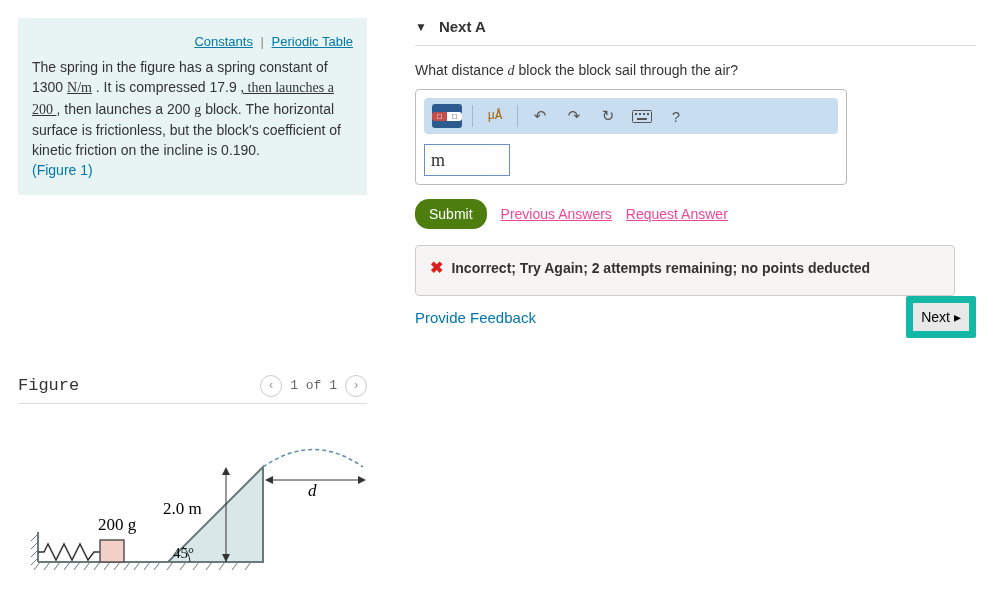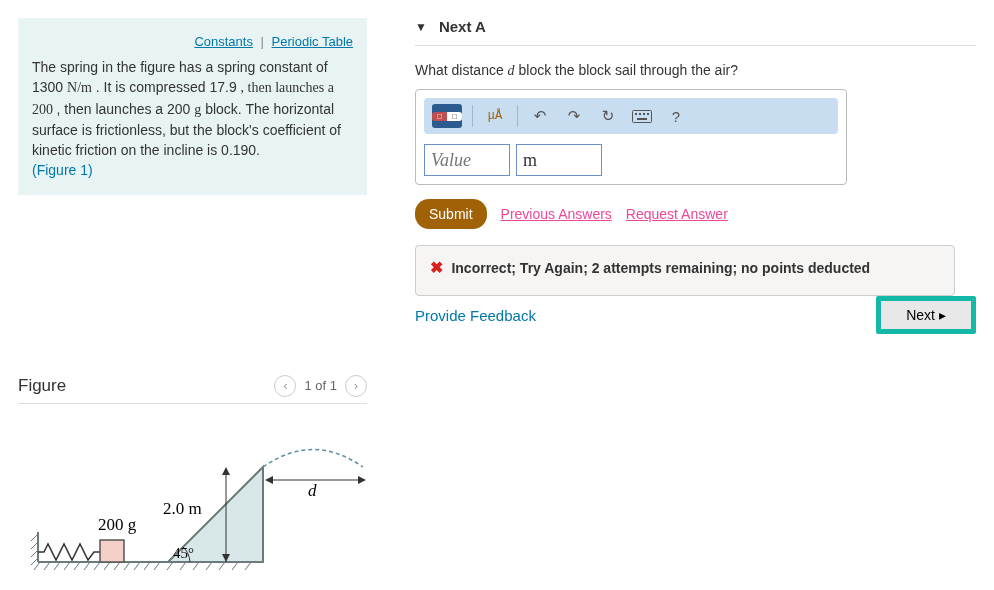--- a/index.html
+++ b/index.html
@@ -5,24 +5,24 @@
 * { margin: 0; padding: 0; box-sizing: border-box; }
 body { font-family: Arial, Helvetica, sans-serif; font-size: 14px; color: #333; background: #fff; width: 994px; height: 590px; position: relative; }
 .container { display: flex; width: 100%; height: 100%; }
 .left-col { width: 385px; padding: 18px; }
 .right-col { flex: 1; padding: 18px 18px 18px 30px; }
 .problem-box { background: #e8f4f4; padding: 16px 14px 14px 14px; }
 .top-links { text-align: right; font-size: 13px; margin-bottom: 8px; }
 .top-links a { color: #0077aa; text-decoration: underline; }
 .top-links .sep { color: #888; margin: 0 4px; }
 .problem-text { font-size: 14px; line-height: 1.45; color: #333; }
-.problem-text .unit { font-family: 'Times New Roman', serif; }
+.problem-text .unit { font-family: 'Times New Roman', serif; text-decoration: underline; }
 .fig-link { color: #0077aa; }
 .figure-section { margin-top: 180px; }
-.figure-header { display: flex; justify-content: space-between; align-items: center; border-bottom: 1px solid #ddd; padding-bottom: 6px; margin-bottom: 8px; }
+.figure-header { display: flex; justify-content: space-between; align-items: center; border-bottom: 1px solid #ddd; padding-bottom: 6px; margin-bottom: 8px; font-family: Liberation Mono, monospace; }
 .figure-title { font-size: 17px; color: #333; }
 .pager { display: flex; align-items: center; gap: 8px; font-size: 13px; color: #666; }
 .pager-btn { width: 22px; height: 22px; border: 1px solid #ccc; border-radius: 50%; display: flex; align-items: center; justify-content: center; color: #999; font-size: 12px; cursor: pointer; background: #fff; }
 .figure-svg { display: block; margin: 8px 0 0 10px; }
 .part-header { display: flex; align-items: center; gap: 12px; border-bottom: 1px solid #ddd; padding-bottom: 10px; margin-bottom: 16px; }
 .part-header .tri { font-size: 12px; color: #333; }
 .part-header .lbl { font-weight: bold; font-size: 15px; }
 .question { font-size: 14px; margin-bottom: 10px; }
 .question .ital { font-family: 'Times New Roman', serif; font-style: italic; }
 .instruct { font-weight: bold; font-size: 14px; margin-bottom: 14px; }
@@ -33,29 +33,29 @@
 .tb-template span { width: 50%; display: flex; align-items: center; justify-content: center; }
 .tb-template .l { background: #c05050; color: #fff; font-size: 8px; border-radius: 3px 0 0 3px; }
 .tb-template .r { background: #fff; color: #333; font-size: 8px; border-radius: 0 3px 3px 0; }
 .mu-a { font-family: Liberation Mono, monospace; color: #a16207; font-size: 12px; position: relative; }
 .tb-sep { width: 1px; height: 22px; background: #a0b8cc; }
 .answer-row { display: flex; gap: 6px; }
 .answer-row input { border: 1px solid #6a8fc9; padding: 4px 6px; font-size: 18px; height: 32px; font-family: 'Times New Roman', serif; font-style: italic; color: #999; }
 .val-input { width: 86px; }
 .unit-input { width: 86px; color: #333 !important; font-style: normal !important; }
 .submit-row { display: flex; align-items: center; gap: 14px; margin-top: 14px; }
-.submit-btn { background: #a16207; color: #fff; border: none; padding: 7px 14px; font-size: 14px; border-radius: 14px; cursor: pointer; }
+.submit-btn { background: #4d7c0f; color: #fff; border: none; padding: 7px 14px; font-size: 14px; border-radius: 14px; cursor: pointer; }
 .link { color: #ec4899; text-decoration: underline; font-size: 14px; cursor: pointer; }
 .feedback-box { border: 1px solid #ccc; border-radius: 4px; padding: 12px 14px; margin-top: 16px; background: #f7f5f3; width: 540px; }
 .fb-head { display: flex; align-items: center; gap: 8px; font-weight: bold; font-size: 14px; margin-bottom: 6px; }
 .fb-x { color: #d92020; font-size: 16px; }
 .fb-body { font-size: 13px; color: #444; line-height: 1.4; }
 .bottom-row { display: flex; justify-content: space-between; align-items: center; }
 .provide-fb { color: #0077aa; font-size: 15px; cursor: pointer; }
-.next-btn { background: #e8e8e8; border: 5px solid #14b8a6; padding: 6px 25px; font-size: 14px; cursor: pointer; display: flex; align-items: flex-end; gap: 4px; border-radius: 2px; }
+.next-btn { background: #e8e8e8; border: 7px solid #14b8a6; padding: 6px 8px; font-size: 14px; cursor: pointer; display: flex; align-items: flex-end; gap: 4px; border-radius: 2px; }
 </style>
 </head>
 <body>
 
 <div class="container">
   <div class="left-col">
     <div class="problem-box">
       <div class="top-links">
         <a href="#">Constants</a>
         <span class="sep">|</span>
@@ -168,21 +168,20 @@
               <rect x="3" y="3" width="2" height="2" fill="#555"></rect>
               <rect x="7" y="3" width="2" height="2" fill="#555"></rect>
               <rect x="11" y="3" width="2" height="2" fill="#555"></rect>
               <rect x="15" y="3" width="2" height="2" fill="#555"></rect>
               <rect x="5" y="8" width="10" height="2" fill="#555"></rect>
             </svg>
           </div>
         <div class="tb-item">?</div>
       </div>
       <div class="answer-row">
-        <input class="val-input" placeholder="Value" style="">
         <input class="unit-input" value="m" style="">
       </div>
     </div>
 
     <div class="submit-row">
       <button class="submit-btn">Submit</button>
       <span class="link">Previous Answers</span>
       <span class="link">Request Answer</span>
     </div>
 

